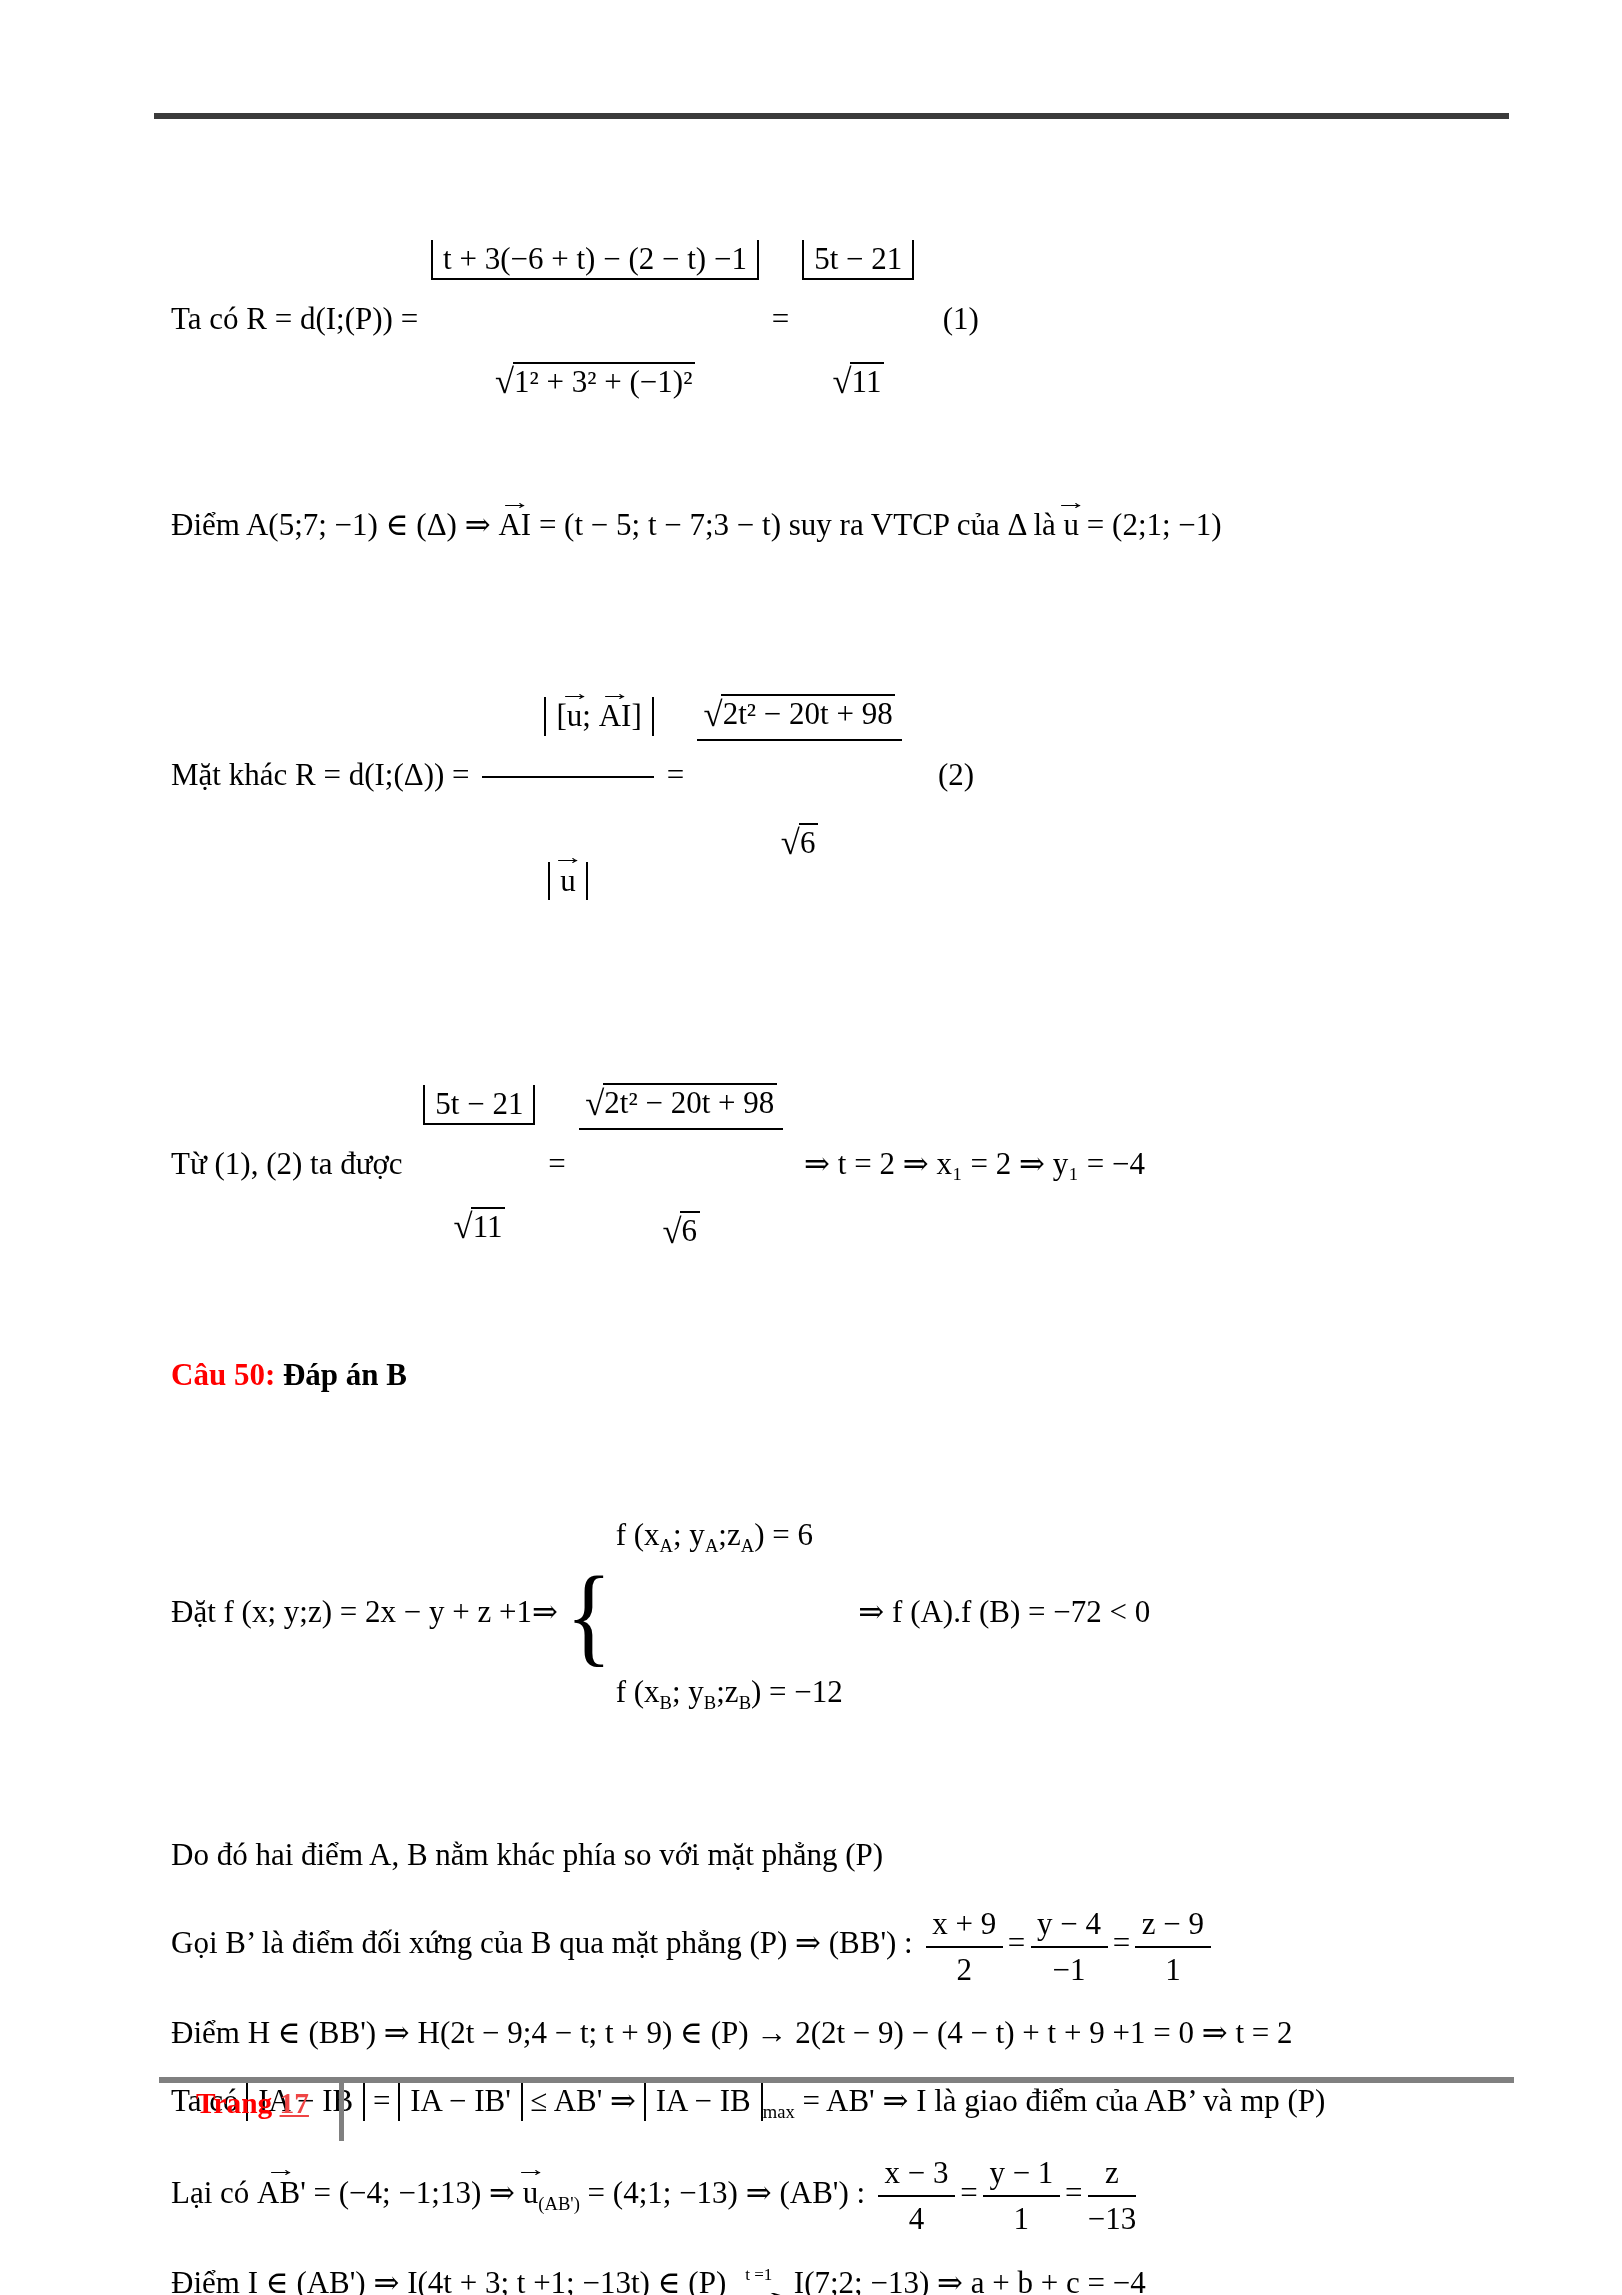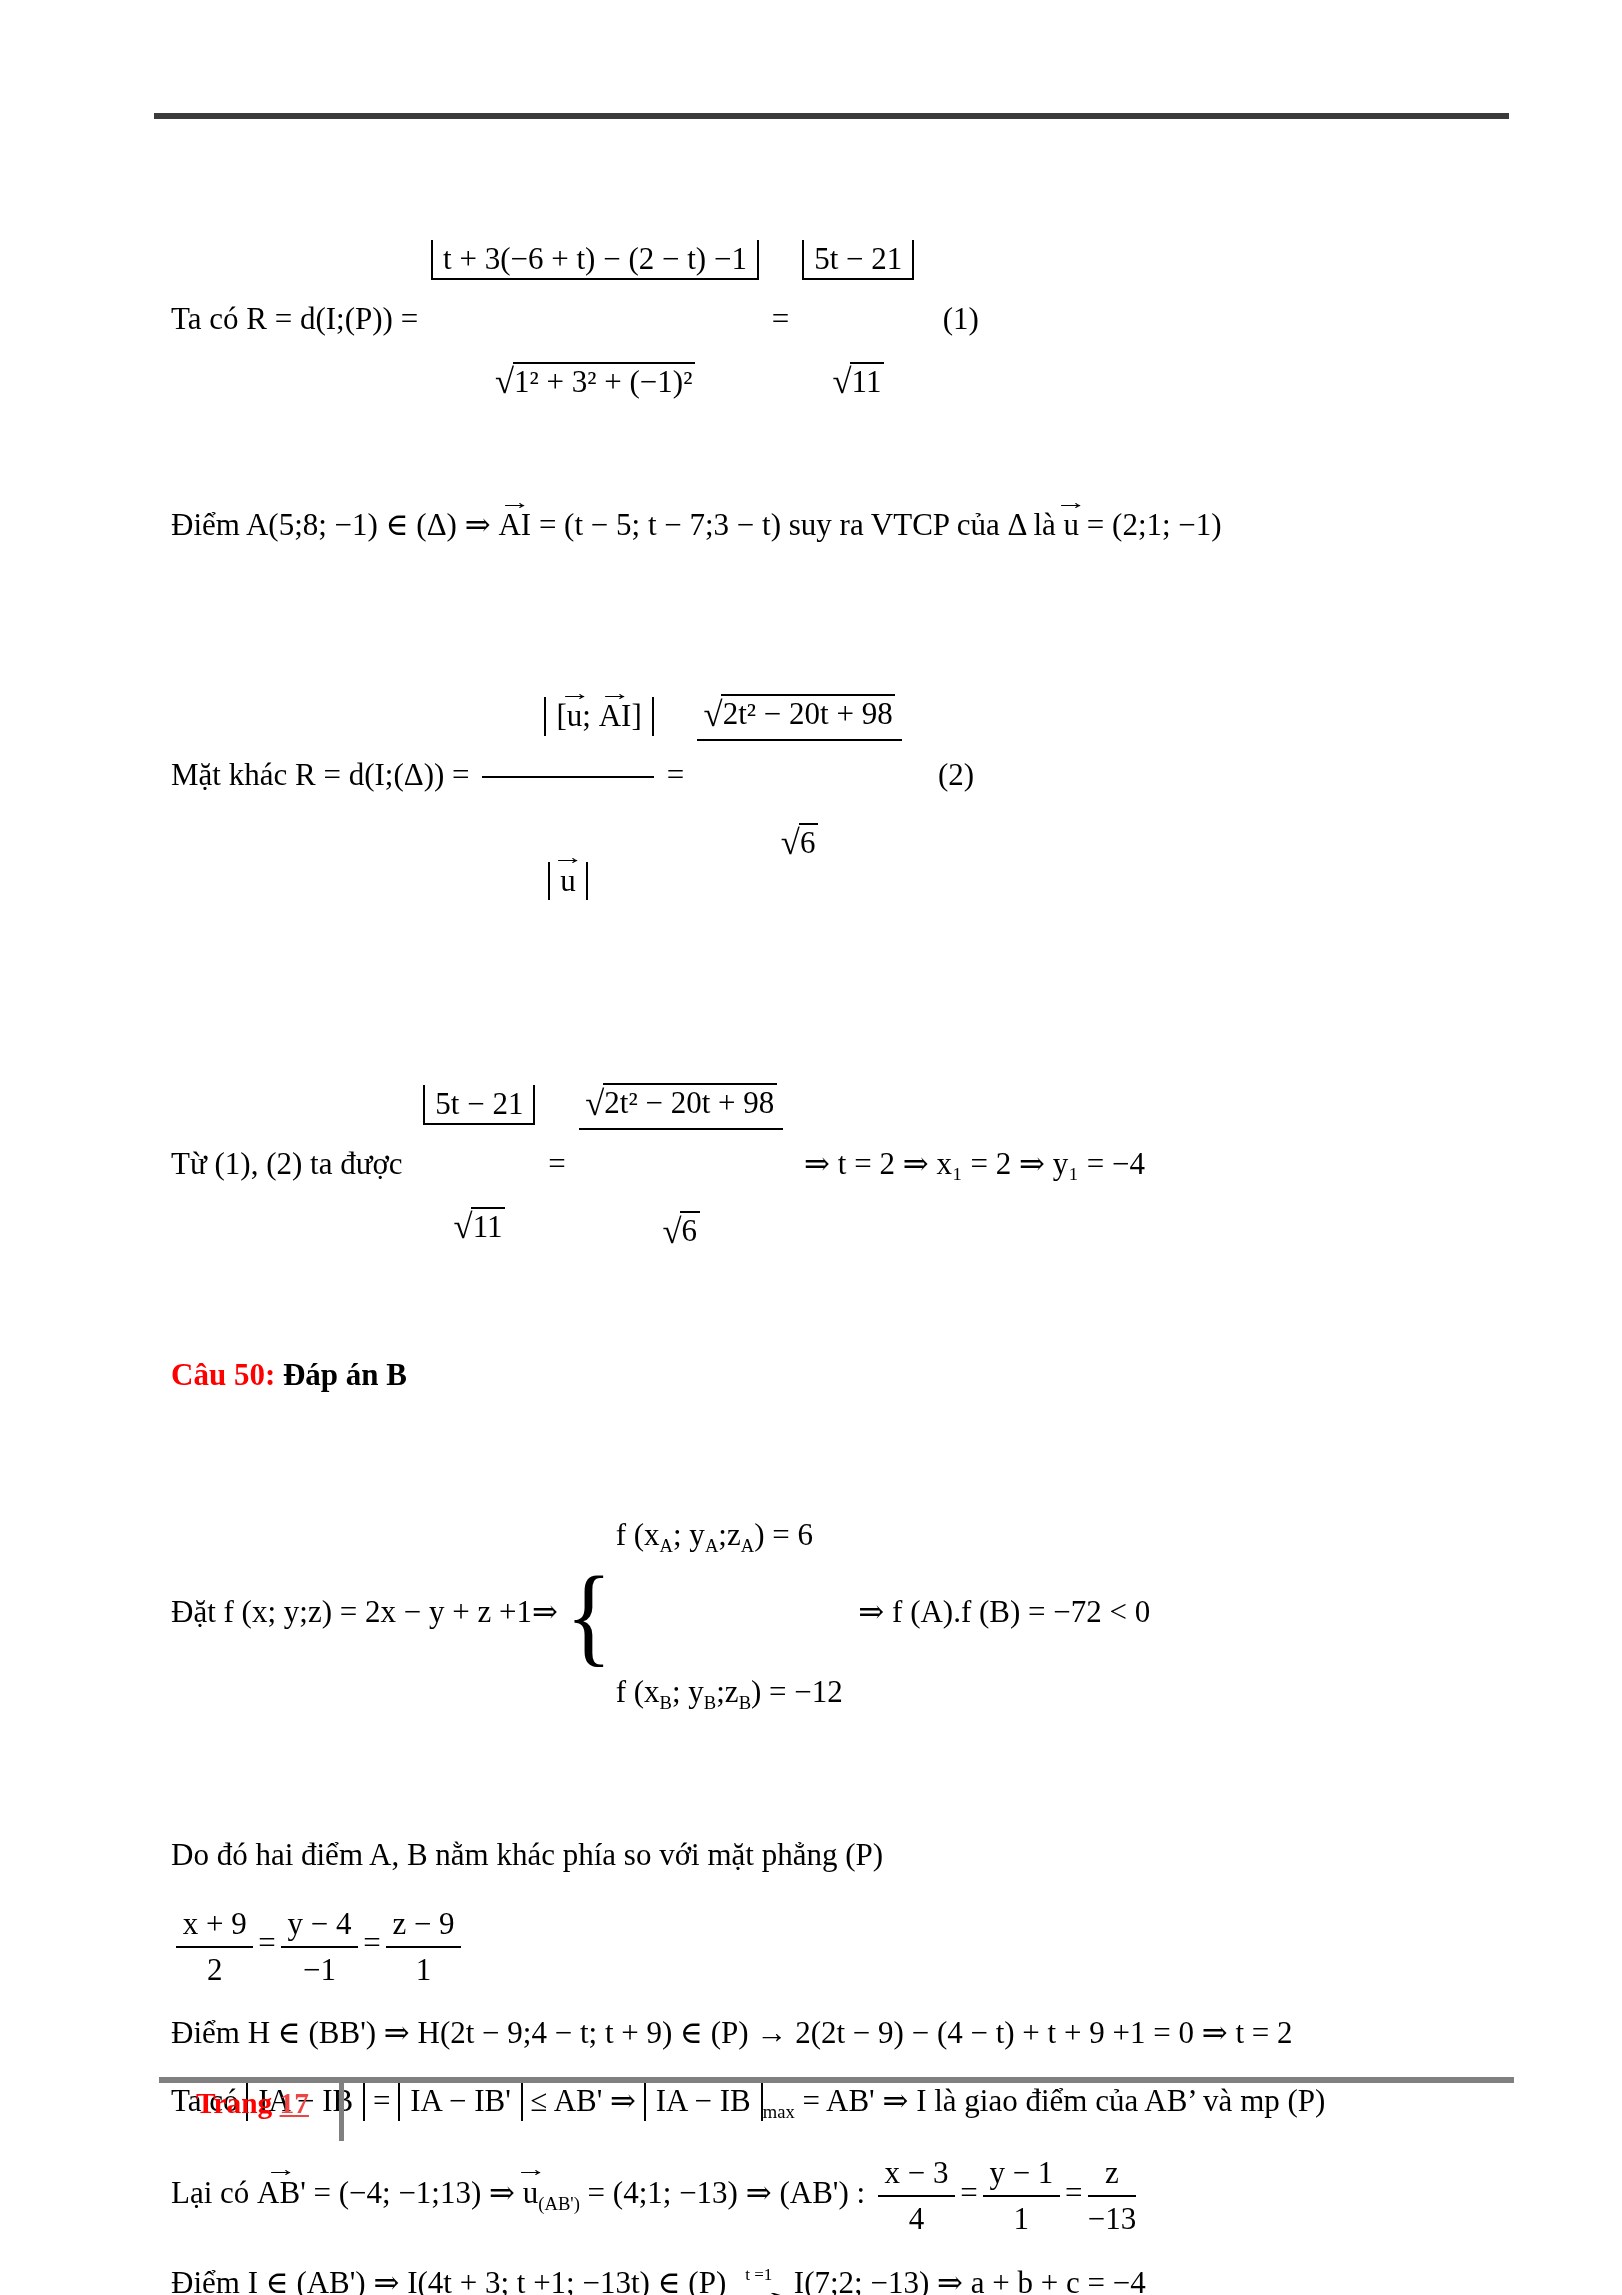--- a/index.html
+++ b/index.html
@@ -72,21 +72,21 @@
     </span>
     <span>=</span>
     <span class="frac">
       <span class="num noline" style="border-bottom:2.6px solid #000; padding:0;"><span class="abs">5t − 21</span></span>
       <span class="den"><span class="sqrt"><span class="rad">√</span><span class="sqbody">11</span></span></span>
     </span>
     <span>  (1)</span>
   </div>
 
   <div class="line mb2">
-    <span>Điểm </span><span>A(5;8; −1) ∈ (Δ) ⇒ </span><span class="vec"><span class="arr">→</span><span>AI</span></span><span> = (t − 5; t − 7;3 − t) suy ra VTCP của Δ là </span><span class="vec"><span class="arr">→</span><span>u</span></span><span> = (2;1; −1)</span>
+    <span>Điểm </span><span>A(5;7; −1) ∈ (Δ) ⇒ </span><span class="vec"><span class="arr">→</span><span>AI</span></span><span> = (t − 5; t − 7;3 − t) suy ra VTCP của Δ là </span><span class="vec"><span class="arr">→</span><span>u</span></span><span> = (2;1; −1)</span>
   </div>
 
   <div class="line mb1">
     <span>Mặt khác </span><span>R = d(I;(Δ)) =</span>
     <span class="frac">
       <span class="num noline" style="border-bottom:2.6px solid #000; padding:2.6px 0 1.3px;">
         <span class="abs"><span>[</span><span class="vec"><span class="arr">→</span><span>u</span></span><span>; </span><span class="vec"><span class="arr">→</span><span>AI</span></span><span>]</span></span>
       </span>
       <span class="den" style="padding-top:6.5px;"><span class="abs"><span class="vec"><span class="arr">→</span><span>u</span></span></span></span>
     </span>
@@ -126,21 +126,21 @@
       </span>
     </span>
     <span> ⇒ f (A).f (B) = −72 &lt; 0</span>
   </div>
 
   <div class="line mb3">
     <span>Do đó hai điểm A, B nằm khác phía so với mặt phẳng (P)</span>
   </div>
 
   <div class="line mb1">
-    <span class="frac"><span class="num">x + 9</span><span class="den">2</span></span><span>=</span><span class="frac"><span class="num">y − 4</span><span class="den">−1</span></span><span>=</span><span class="frac"><span class="num">z − 9</span><span class="den">1</span></span>
+    <span>Gọi B’ là điểm đối xứng của B qua mặt phẳng (P) ⇒ (BB') : </span><span class="frac"><span class="num">x + 9</span><span class="den">2</span></span><span>=</span><span class="frac"><span class="num">y − 4</span><span class="den">−1</span></span><span>=</span><span class="frac"><span class="num">z − 9</span><span class="den">1</span></span>
   </div>
 
   <div class="line mb3">
     <span>Điểm </span><span>H ∈ (BB') ⇒ H(2t − 9;4 − t; t + 9) ∈ (P) → 2(2t − 9) − (4 − t) + t + 9 +1 = 0 ⇒ t = 2</span>
   </div>
 
 
   <div class="line mb3">
     <span>Ta có </span><span class="abs">IA − IB</span><span> = </span><span class="abs">IA − IB'</span><span> ≤ AB' ⇒ </span><span class="abs">IA − IB</span><sub>max</sub><span> = AB' ⇒ I là giao điểm của AB’ và mp (P)</span>
   </div>

